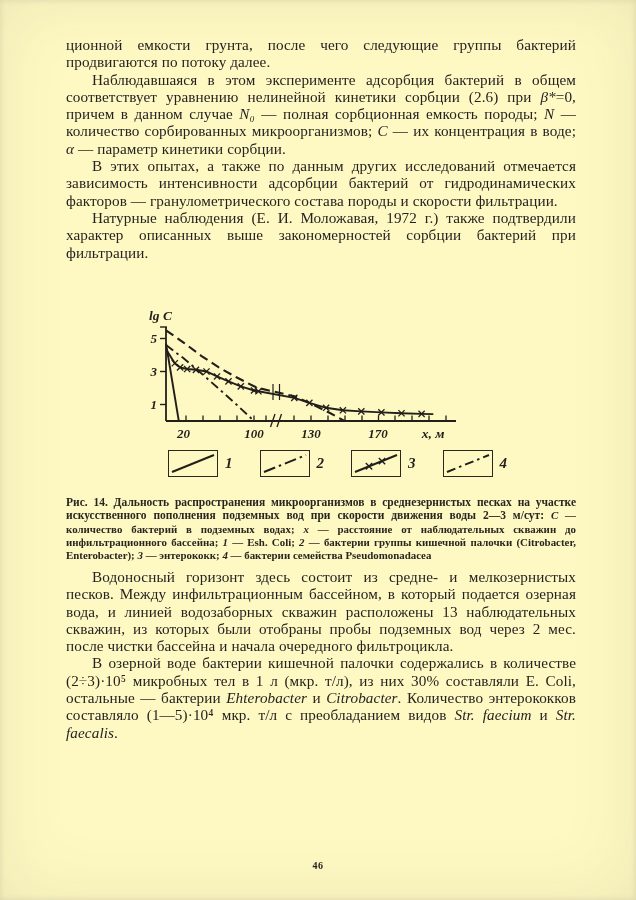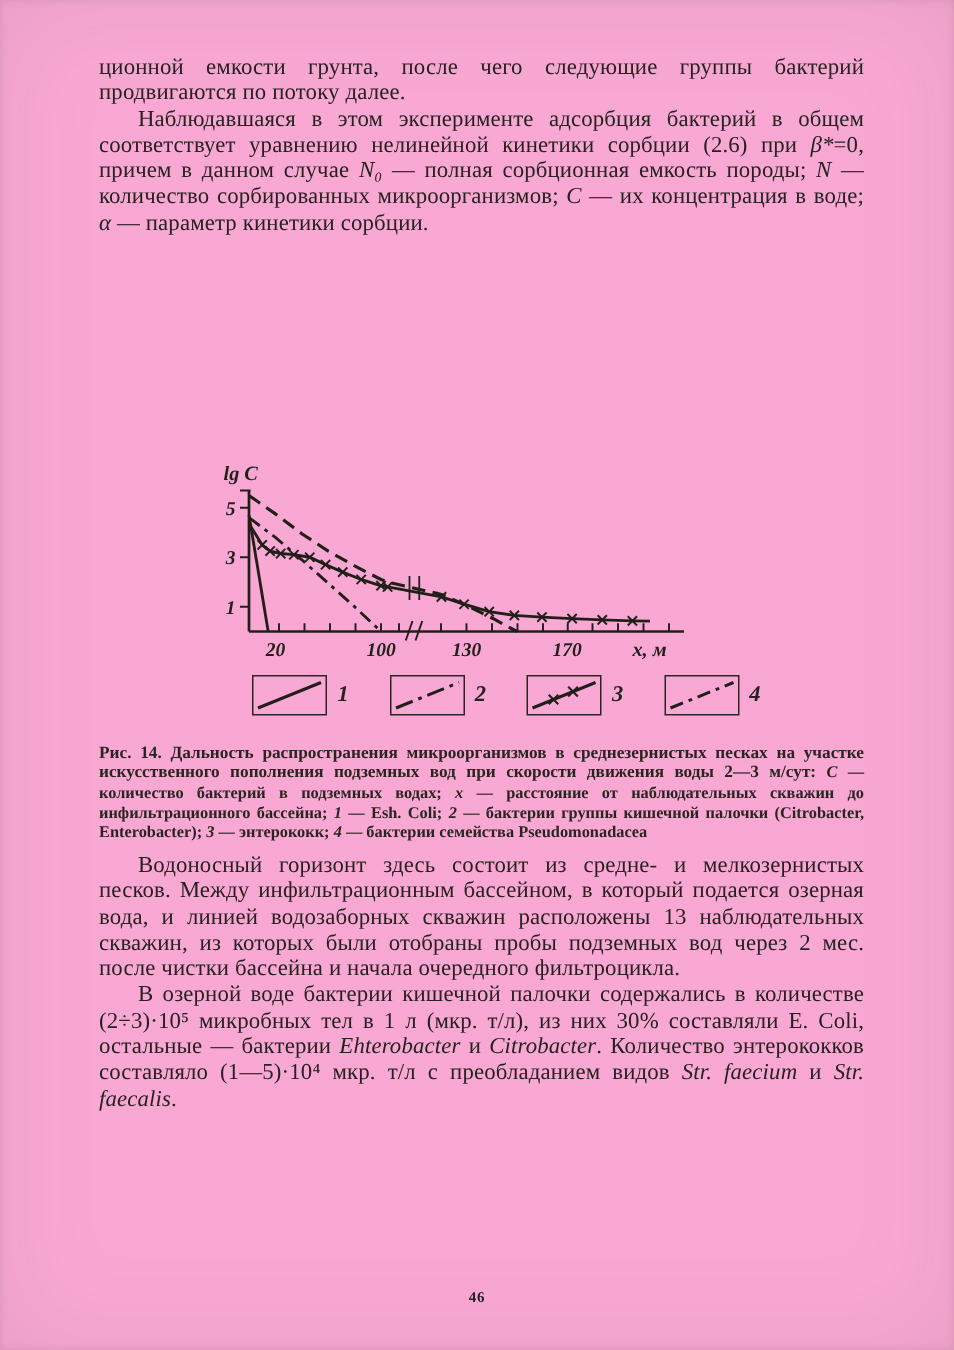--- a/index.html
+++ b/index.html
@@ -1,20 +1,20 @@
 <!DOCTYPE html>
 <html lang="ru"><head>
 <meta charset="utf-8">
 <style>
   html,body{margin:0;padding:0;background:#d8d4cc;}
   .page{
     position:relative;
     width:636px;height:900px;
     margin:0 auto;
-    background:#f9a8d4;
+    background:#fef9c3;
     box-shadow:inset 0 0 70px rgba(90,80,60,.10), inset 0 0 6px rgba(60,50,40,.12);
     font-family:"Liberation Serif","DejaVu Serif",serif;
     color:#262220;
     overflow:hidden;
   }
   .text-col{position:absolute;left:66px;width:510px;}
   #block1{top:36px;}
   #block2{top:568px;}
   p.body-par{
     margin:0;
@@ -56,20 +56,22 @@
   }
 </style>
 </head>
 <body>
 
 <div class="page">
 
   <div class="text-col" id="block1">
     <p class="body-par"><span>ционной емкости грунта, после чего следующие группы бактерий продвигаются по потоку далее.</span></p>
     <p class="body-par indent"><span>Наблюдавшаяся в этом эксперименте адсорбция бактерий в общем соответствует уравнению нелинейной кинетики сорбции (2.6) при </span><span style="font-style: italic;">β*</span><span>=0, причем в данном случае </span><span style="font-style: italic;">N₀</span><span> — полная сорбционная емкость породы; </span><span style="font-style: italic;">N</span><span> — количество сорбированных микроорганизмов; </span><span style="font-style: italic;">C</span><span> — их концентрация в воде; </span><span style="font-style: italic;">α</span><span> — параметр кинетики сорбции.</span></p>
+    <p class="body-par indent"><span>В этих опытах, а также по данным других исследований отмечается зависимость интенсивности адсорбции бактерий от гидродинамических факторов — гранулометрического состава породы и скорости фильтрации.</span></p>
+    <p class="body-par indent"><span>Натурные наблюдения (Е. И. Моложавая, 1972 г.) также подтвердили характер описанных выше закономерностей сорбции бактерий при фильтрации.</span></p>
   </div>
 
   <svg id="figure-chart" width="380" height="148" viewBox="0 0 380 148">
       <line x1="30" y1="24" x2="30" y2="118" stroke="#221f1b" stroke-width="1.8"></line>
       <line x1="30" y1="118" x2="320" y2="118" stroke="#221f1b" stroke-width="1.8"></line>
       <line x1="24" y1="24" x2="31" y2="24" stroke="#221f1b" stroke-width="1.4"></line>
       <line x1="24" y1="101.5" x2="30" y2="101.5" stroke="#221f1b" stroke-width="1.4"></line>
       <text x="21" y="106" text-anchor="end" class="tick-label">1</text>
       <line x1="24" y1="68.5" x2="30" y2="68.5" stroke="#221f1b" stroke-width="1.4"></line>
       <text x="21" y="73" text-anchor="end" class="tick-label">3</text>

